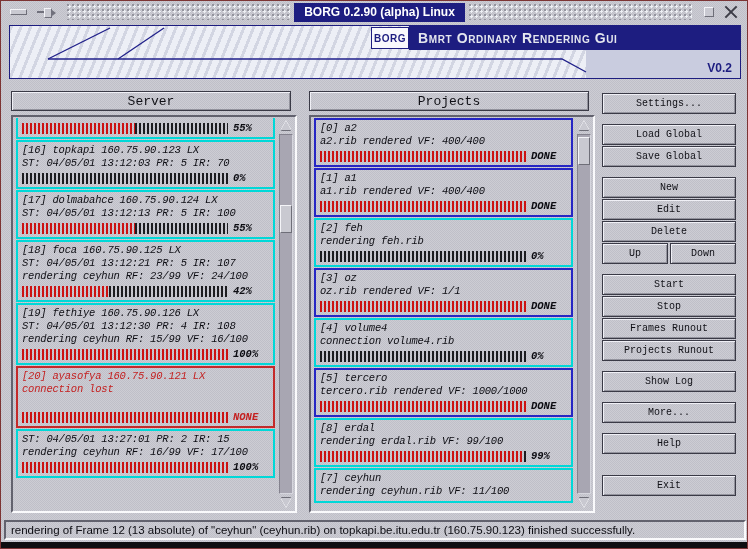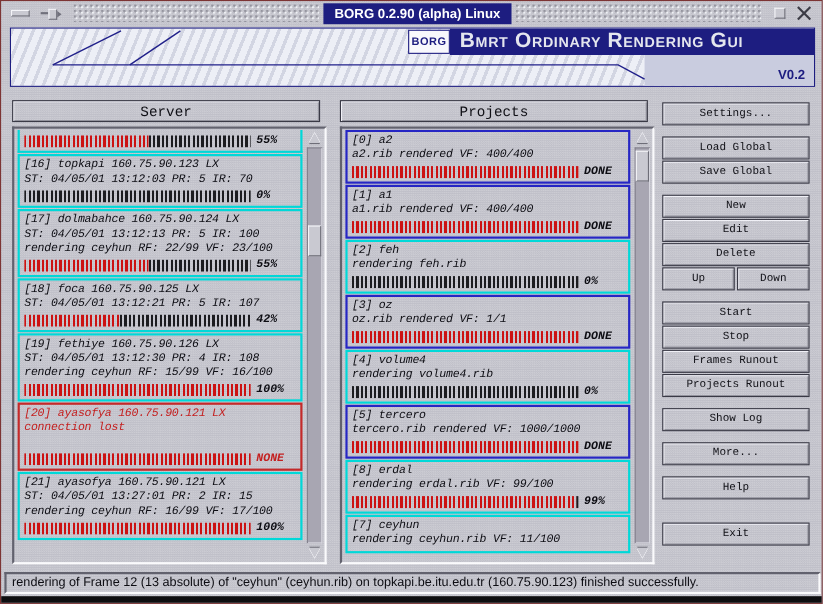--- a/index.html
+++ b/index.html
@@ -35,21 +35,21 @@
   .ico-close:after{transform:rotate(-45deg);}
   
   .banner{position:absolute;left:8px;top:24px;width:732px;height:54px;box-sizing:border-box;
     border:1px solid var(--navy,#1d1d80);
     background-color:#edeff6;
     background-image:repeating-linear-gradient(112deg,rgba(178,182,202,.45) 0 3px,rgba(255,255,255,0) 3px 9px);
     overflow:hidden;}
   .banner svg{position:absolute;left:0;top:0;}
   .banner .navyblock{position:absolute;left:399px;top:0;right:0;height:24px;background:var(--navy,#1d1d80);
     display:flex;align-items:center;}
-  .banner .navyblock .btitle{color:#e4e6ee;font-size:19px;font-weight:600;letter-spacing:.6px;
+  .banner .navyblock .btitle{color:#e4e6ee;font-size:14px;font-weight:600;letter-spacing:.6px;
     font-variant:small-caps;padding-left:9px;white-space:nowrap;}
   .banner .logobox{position:absolute;left:361px;top:1px;width:38px;height:22px;background:#f8f8fc;
     border:1px solid var(--navy,#1d1d80);box-sizing:border-box;display:flex;align-items:center;justify-content:center;
     color:var(--navy,#1d1d80);font-size:10px;font-weight:bold;letter-spacing:.5px;}
   .banner .version{position:absolute;right:8px;bottom:3px;color:var(--navy,#1d1d80);
     font-size:12px;font-weight:bold;}
   
   .panel-header{position:absolute;top:90px;height:20px;box-sizing:border-box;
     border:1px solid #3a3a46;box-shadow:inset 1px 1px 0 #f0f0f6,inset -1px -1px 0 #93939d;
     display:flex;align-items:center;justify-content:center;
@@ -164,32 +164,32 @@
             <div class="bar">
               <div class="fill" style="width: 0%;"></div>
               <div class="rest"></div>
             </div>
             <div class="bar-label">0%</div>
           </div>
         </div>
         <div class="item active">
           <div class="ln">[17] dolmabahce 160.75.90.124  LX</div>
           <div class="ln">ST: 04/05/01 13:12:13 PR: 5 IR: 100</div>
-          <div class="ln">rendering ceyhun RF: 22/99 VF: 23/100</div>
           <div class="bar-row">
             <div class="bar">
               <div class="fill" style="width: 55%;"></div>
               <div class="rest"></div>
             </div>
             <div class="bar-label">55%</div>
           </div>
         </div>
         <div class="item active">
           <div class="ln">[18] foca 160.75.90.125  LX</div>
           <div class="ln">ST: 04/05/01 13:12:21 PR: 5 IR: 107</div>
+          <div class="ln">rendering ceyhun RF: 23/99 VF: 24/100</div>
           <div class="bar-row">
             <div class="bar">
               <div class="fill" style="width: 42%;"></div>
               <div class="rest"></div>
             </div>
             <div class="bar-label">42%</div>
           </div>
         </div>
         <div class="item active">
           <div class="ln">[19] fethiye 160.75.90.126  LX</div>
@@ -209,21 +209,20 @@
           <div class="ln">&nbsp;</div>
           <div class="bar-row">
             <div class="bar">
               <div class="fill" style="width: 100%;"></div>
               <div class="rest"></div>
             </div>
             <div class="bar-label">NONE</div>
           </div>
         </div>
         <div class="item active">
-          <div class="ln">[21] ayasofya 160.75.90.121  LX</div>
           <div class="ln">ST: 04/05/01 13:27:01 PR: 2 IR: 15</div>
           <div class="ln">rendering ceyhun RF: 16/99 VF: 17/100</div>
           <div class="bar-row">
             <div class="bar">
               <div class="fill" style="width: 100%;"></div>
               <div class="rest"></div>
             </div>
             <div class="bar-label">100%</div>
           </div>
         </div>
@@ -282,21 +281,21 @@
           <div class="bar-row">
             <div class="bar">
               <div class="fill" style="width: 100%;"></div>
               <div class="rest"></div>
             </div>
             <div class="bar-label">DONE</div>
           </div>
         </div>
         <div class="item active">
           <div class="ln">[4] volume4</div>
-          <div class="ln">rendering volume4.rib</div>
+          <div class="ln">connection volume4.rib</div>
           <div class="bar-row">
             <div class="bar">
               <div class="fill" style="width: 0%;"></div>
               <div class="rest"></div>
             </div>
             <div class="bar-label">0%</div>
           </div>
         </div>
         <div class="item done">
           <div class="ln">[5] tercero</div>

